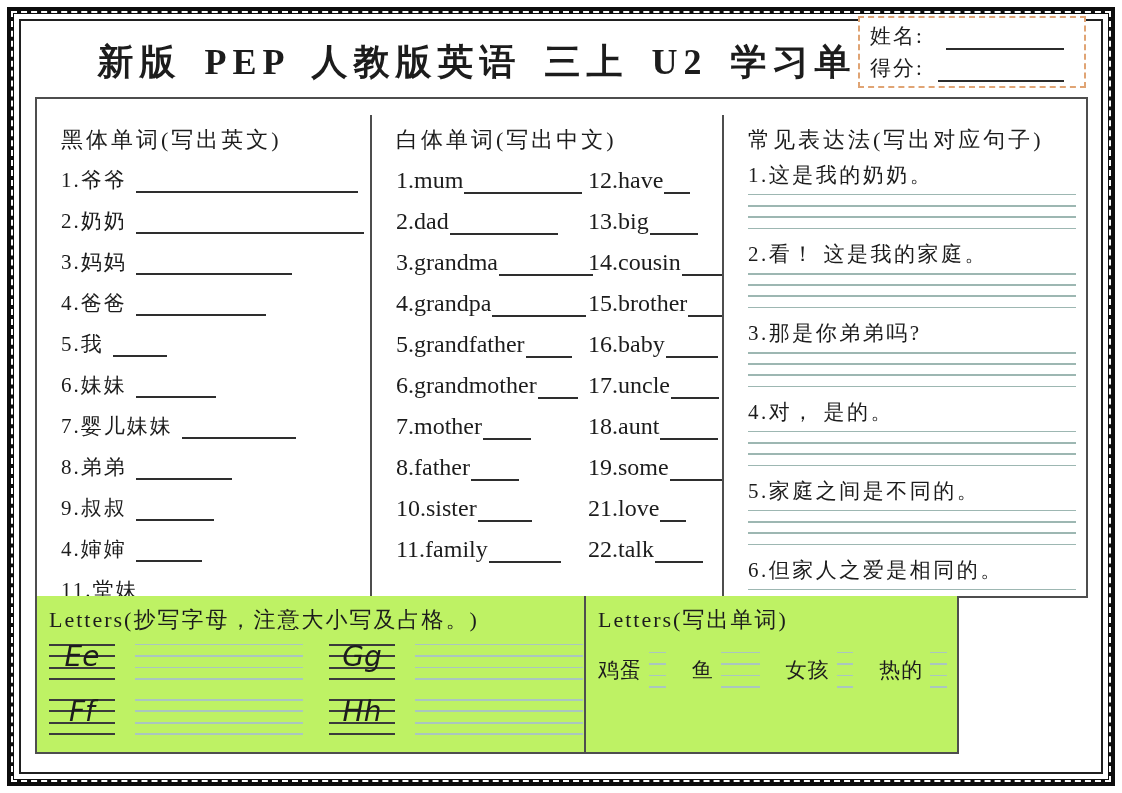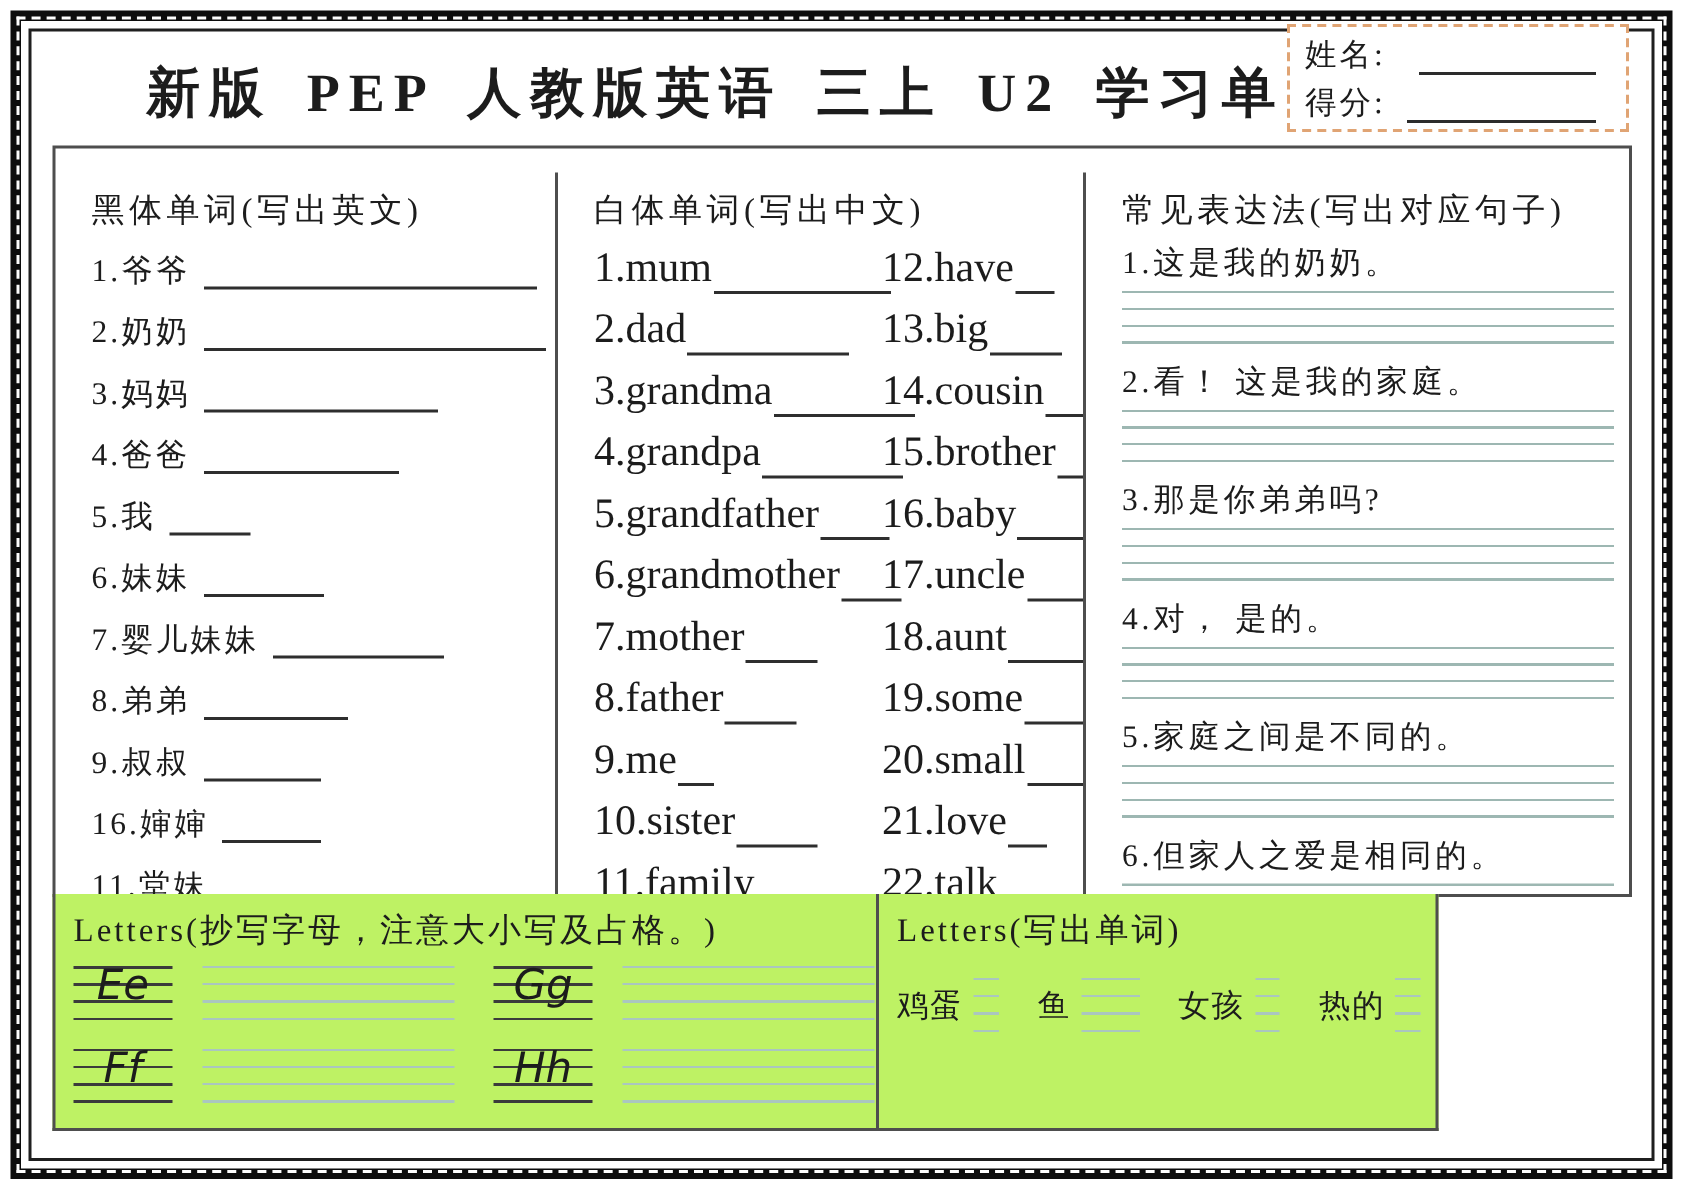--- a/index.html
+++ b/index.html
@@ -39,21 +39,21 @@
     border:2px solid #4e4e4e;display:grid;grid-template-columns:333px 354px 1fr;background:#fff;
   }
   .col{box-sizing:border-box;padding:6px 10px 4px 24px;overflow:hidden;margin-top:16px;}
   .col.mid{border-left:2px solid #4e4e4e;border-right:2px solid #4e4e4e;}
   .colhead{font-size:22px;letter-spacing:3px;height:38px;line-height:38px;white-space:nowrap;}
 
   .c1row{height:41px;display:flex;align-items:center;font-size:21px;letter-spacing:2px;white-space:nowrap;}
   .uline{flex:0 0 auto;border-bottom:2px solid #2e2e2e;height:1.15em;margin-left:9px;}
 
   .c2row{height:41px;display:grid;grid-template-columns:192px 1fr;align-items:center;}
-  .c2cell{display:flex;align-items:center;font-size:28px;white-space:nowrap;}
+  .c2cell{display:flex;align-items:flex-end;font-size:24px;white-space:nowrap;}
   .uline2{flex:0 0 auto;border-bottom:2px solid #2e2e2e;height:1.1em;margin-left:1px;}
 
   .c3sent{font-size:21px;letter-spacing:2.5px;line-height:33px;white-space:nowrap;}
   .lines4{
     height:36px;margin:2px 0 8px 0;
     background-image:repeating-linear-gradient(to bottom,#9db7b2 0 1.5px,transparent 1.5px 11.2px);
   }
 
   
   .bottomtable{
@@ -143,21 +143,21 @@
           </div>
         <div class="c1row">
             <span>8.弟弟</span>
             <span class="uline" style="width:96px"></span>
           </div>
         <div class="c1row">
             <span>9.叔叔</span>
             <span class="uline" style="width:78px"></span>
           </div>
         <div class="c1row">
-            <span>16.婶婶</span>
+            <span>4.婶婶</span>
             <span class="uline" style="width:66px"></span>
           </div>
         <div class="c1row">
             <span>11.堂妹</span>
             <span class="uline" style="width:84px"></span>
           </div>
       </div>
 
       <div class="col mid">
         <div class="colhead">白体单词(写出中文)</div>
@@ -232,30 +232,20 @@
             </div>
         </div>
         <div class="c2row">
           <div class="c2cell">
               <span>8.father</span>
               <span class="uline2" style="width:48px"></span>
             </div>
           <div class="c2cell">
               <span>19.some</span>
               <span class="uline2" style="width:54px"></span>
-            </div>
-        </div>
-        <div class="c2row">
-          <div class="c2cell">
-              <span>9.me</span>
-              <span class="uline2" style="width:24px"></span>
-            </div>
-          <div class="c2cell">
-              <span>20.small</span>
-              <span class="uline2" style="width:52px"></span>
             </div>
         </div>
         <div class="c2row">
           <div class="c2cell">
               <span>10.sister</span>
               <span class="uline2" style="width:54px"></span>
             </div>
           <div class="c2cell">
               <span>21.love</span>
               <span class="uline2" style="width:26px"></span>

